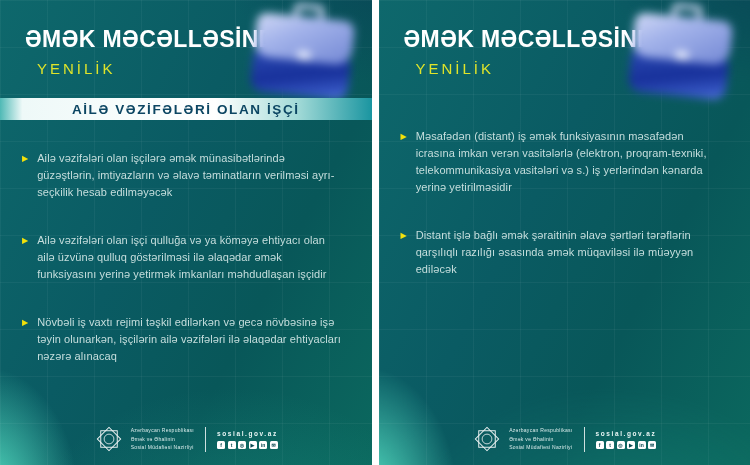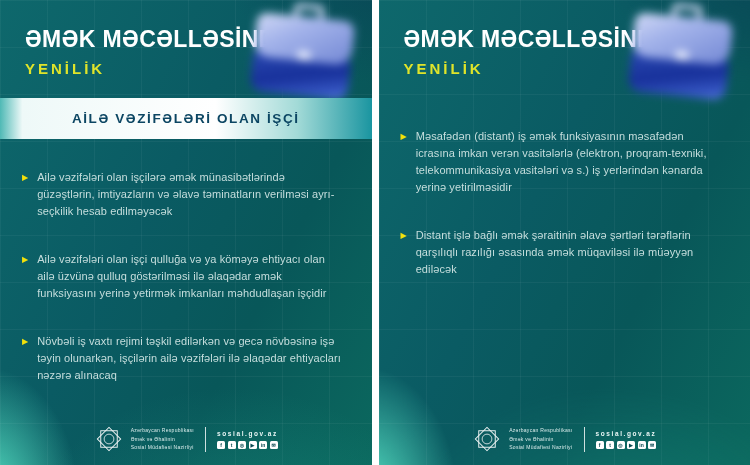--- a/index.html
+++ b/index.html
@@ -36,24 +36,25 @@
   }
   .title {
     font-weight:800;
     font-size:23px;
     line-height:1.05;
     color:#ffffff;
     letter-spacing:.4px;
   }
   .subtitle {
     margin-top:9px;
-    font-weight:700;
+    font-weight:400;
     font-size:15px;
     color:#dfe42a;
     letter-spacing:3px;
+    margin-left:12px;
   }
   
   .briefcase {
     position:absolute; top:4px; right:16px;
     width:104px; height:92px;
     transform:rotate(6deg);
     filter:blur(4px);
   }
   .bc-handle {
     position:absolute; top:0; left:38px;
@@ -72,21 +73,21 @@
     border-radius:7px 7px 13px 13px;
     background:linear-gradient(168deg,#2c4cb4 0%,#17309a 52%,#3a5cc8 88%,#7693ea 100%);
   }
   .bc-clasp {
     position:absolute; top:47px; left:46px;
     width:13px; height:9px; z-index:2;
     border-radius:2px; background:#e3e9fb;
   }
   .banner {
     position:relative;
-    height:41px;
+    height:22px;
     display:flex; align-items:center; justify-content:center;
     background:linear-gradient(90deg,#4fb9b5 0%,#eef9f8 6%,#ffffff 58%,#a2dad7 80%,#1a95a0 100%);
   }
   .banner span {
     font-weight:800;
     font-size:13.5px;
     color:#0c4663;
     letter-spacing:1.6px;
   }
   .bullets {

